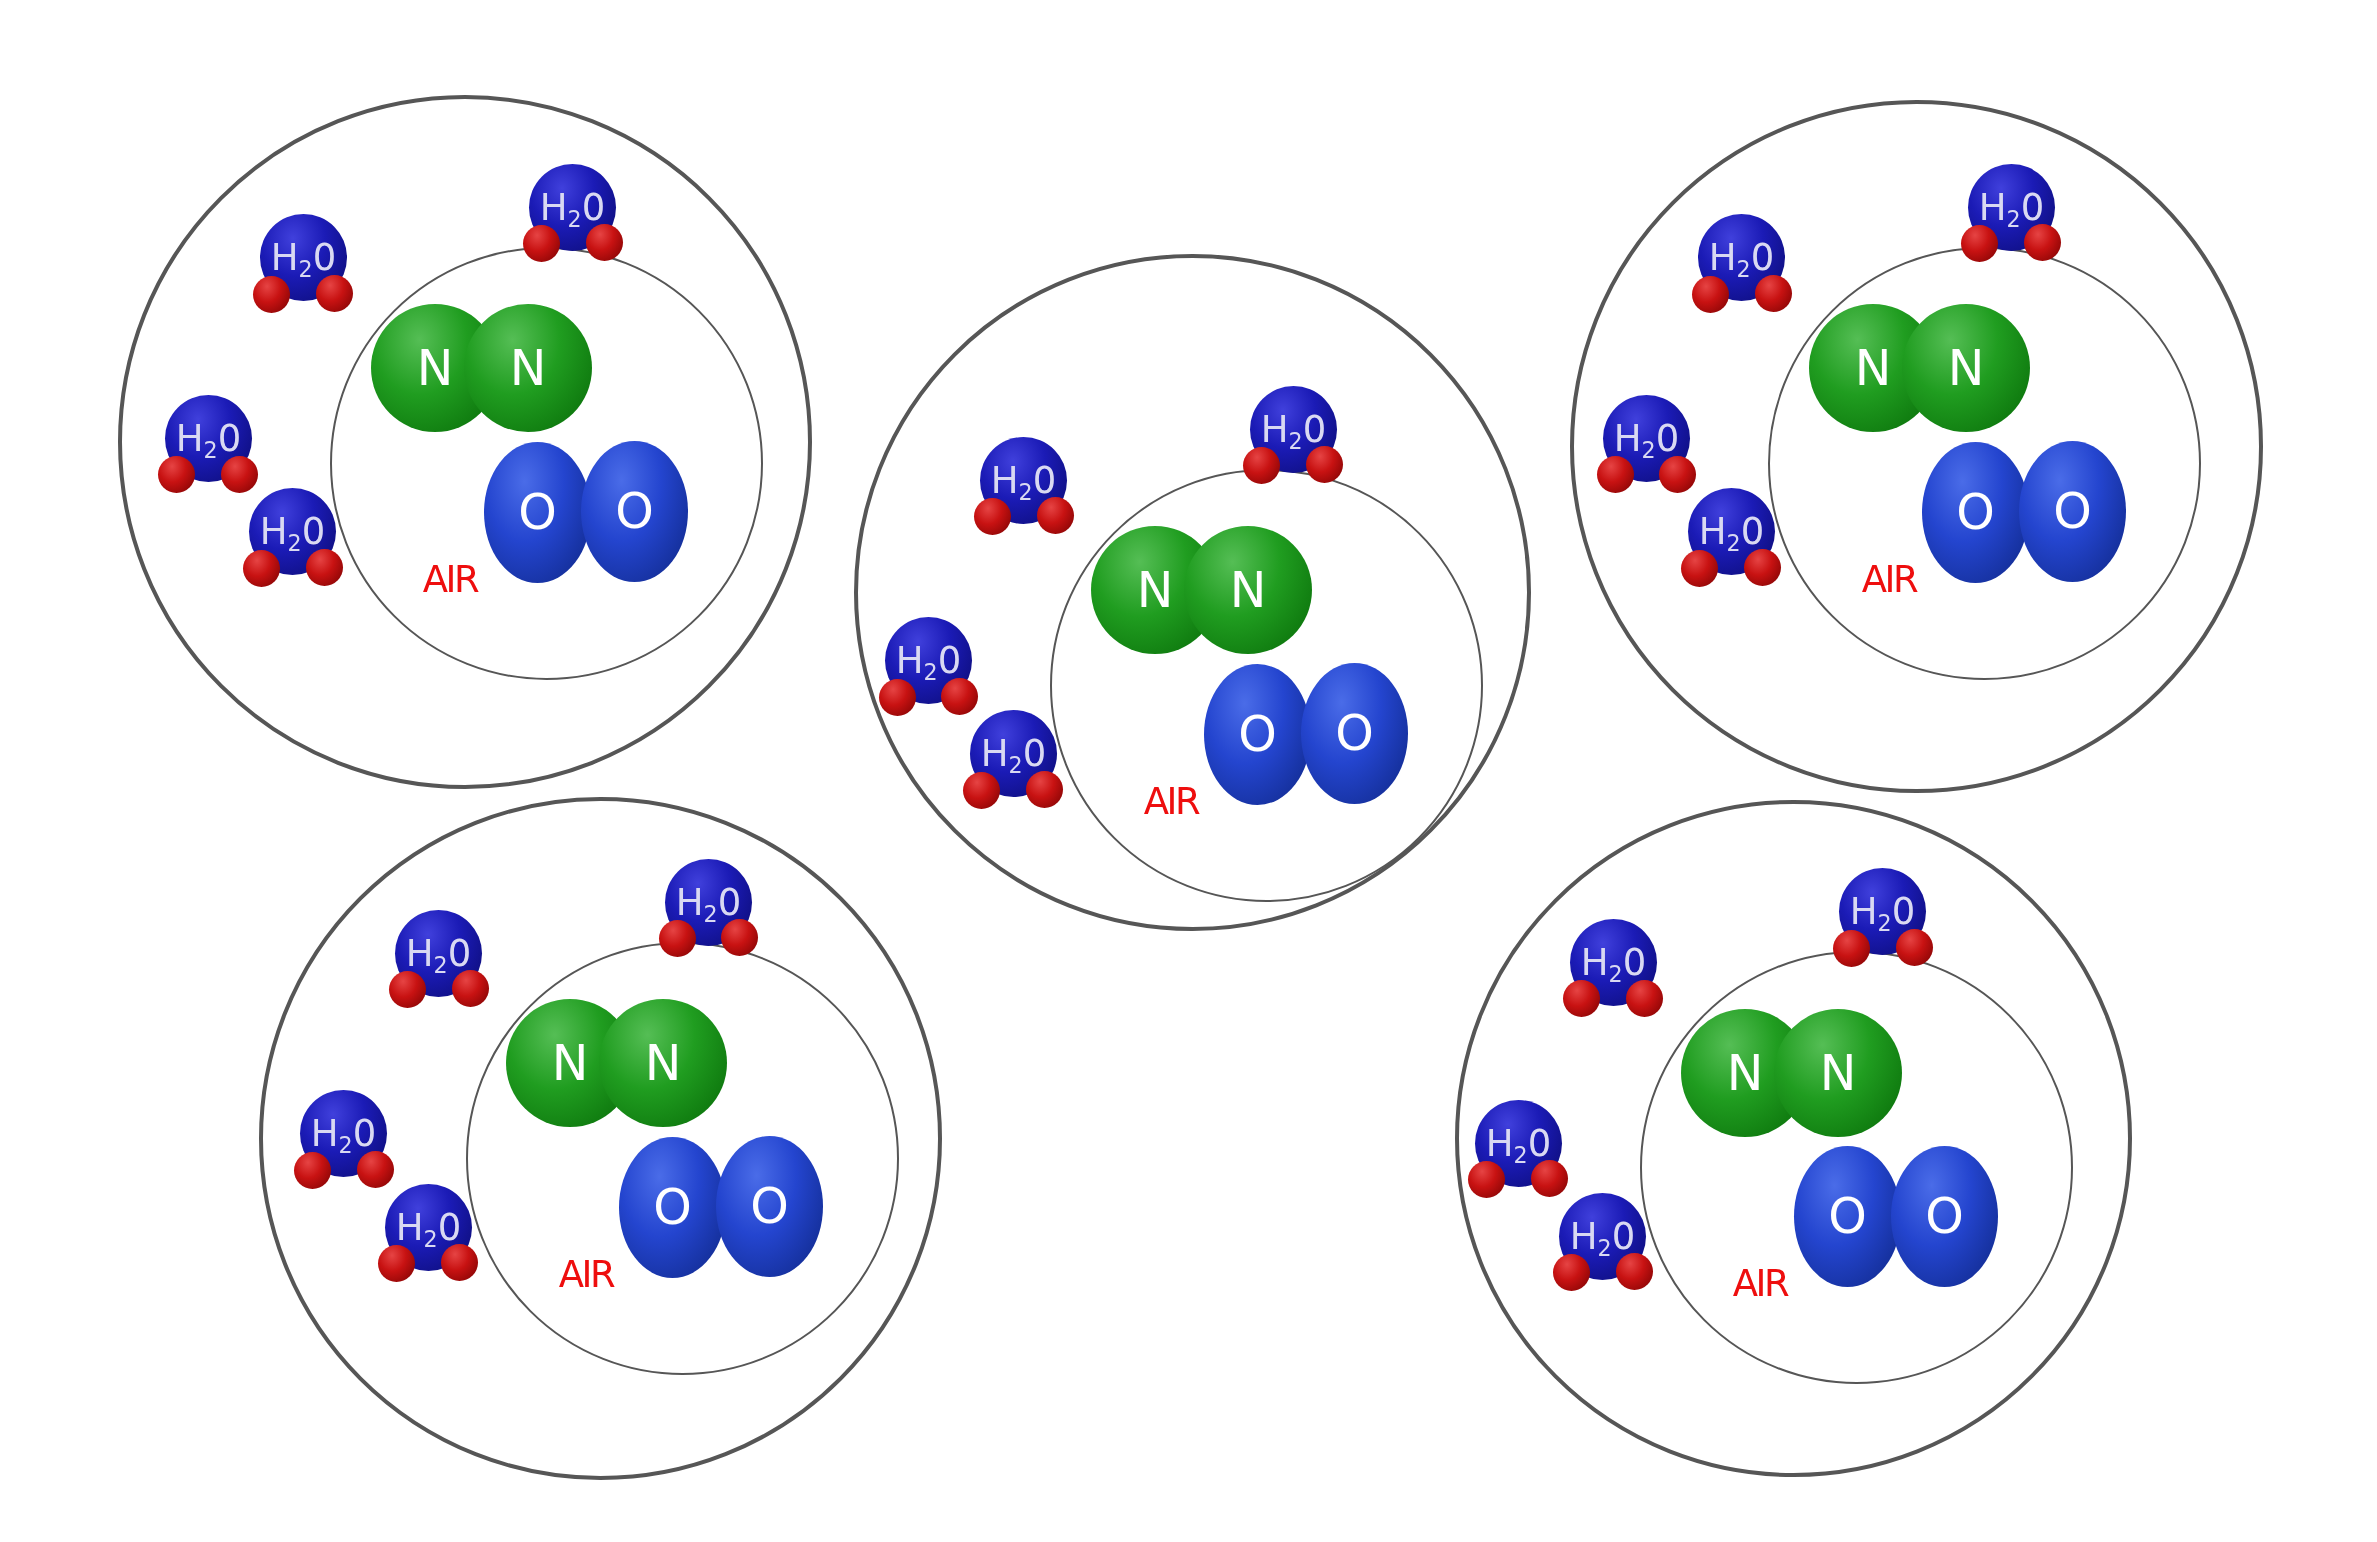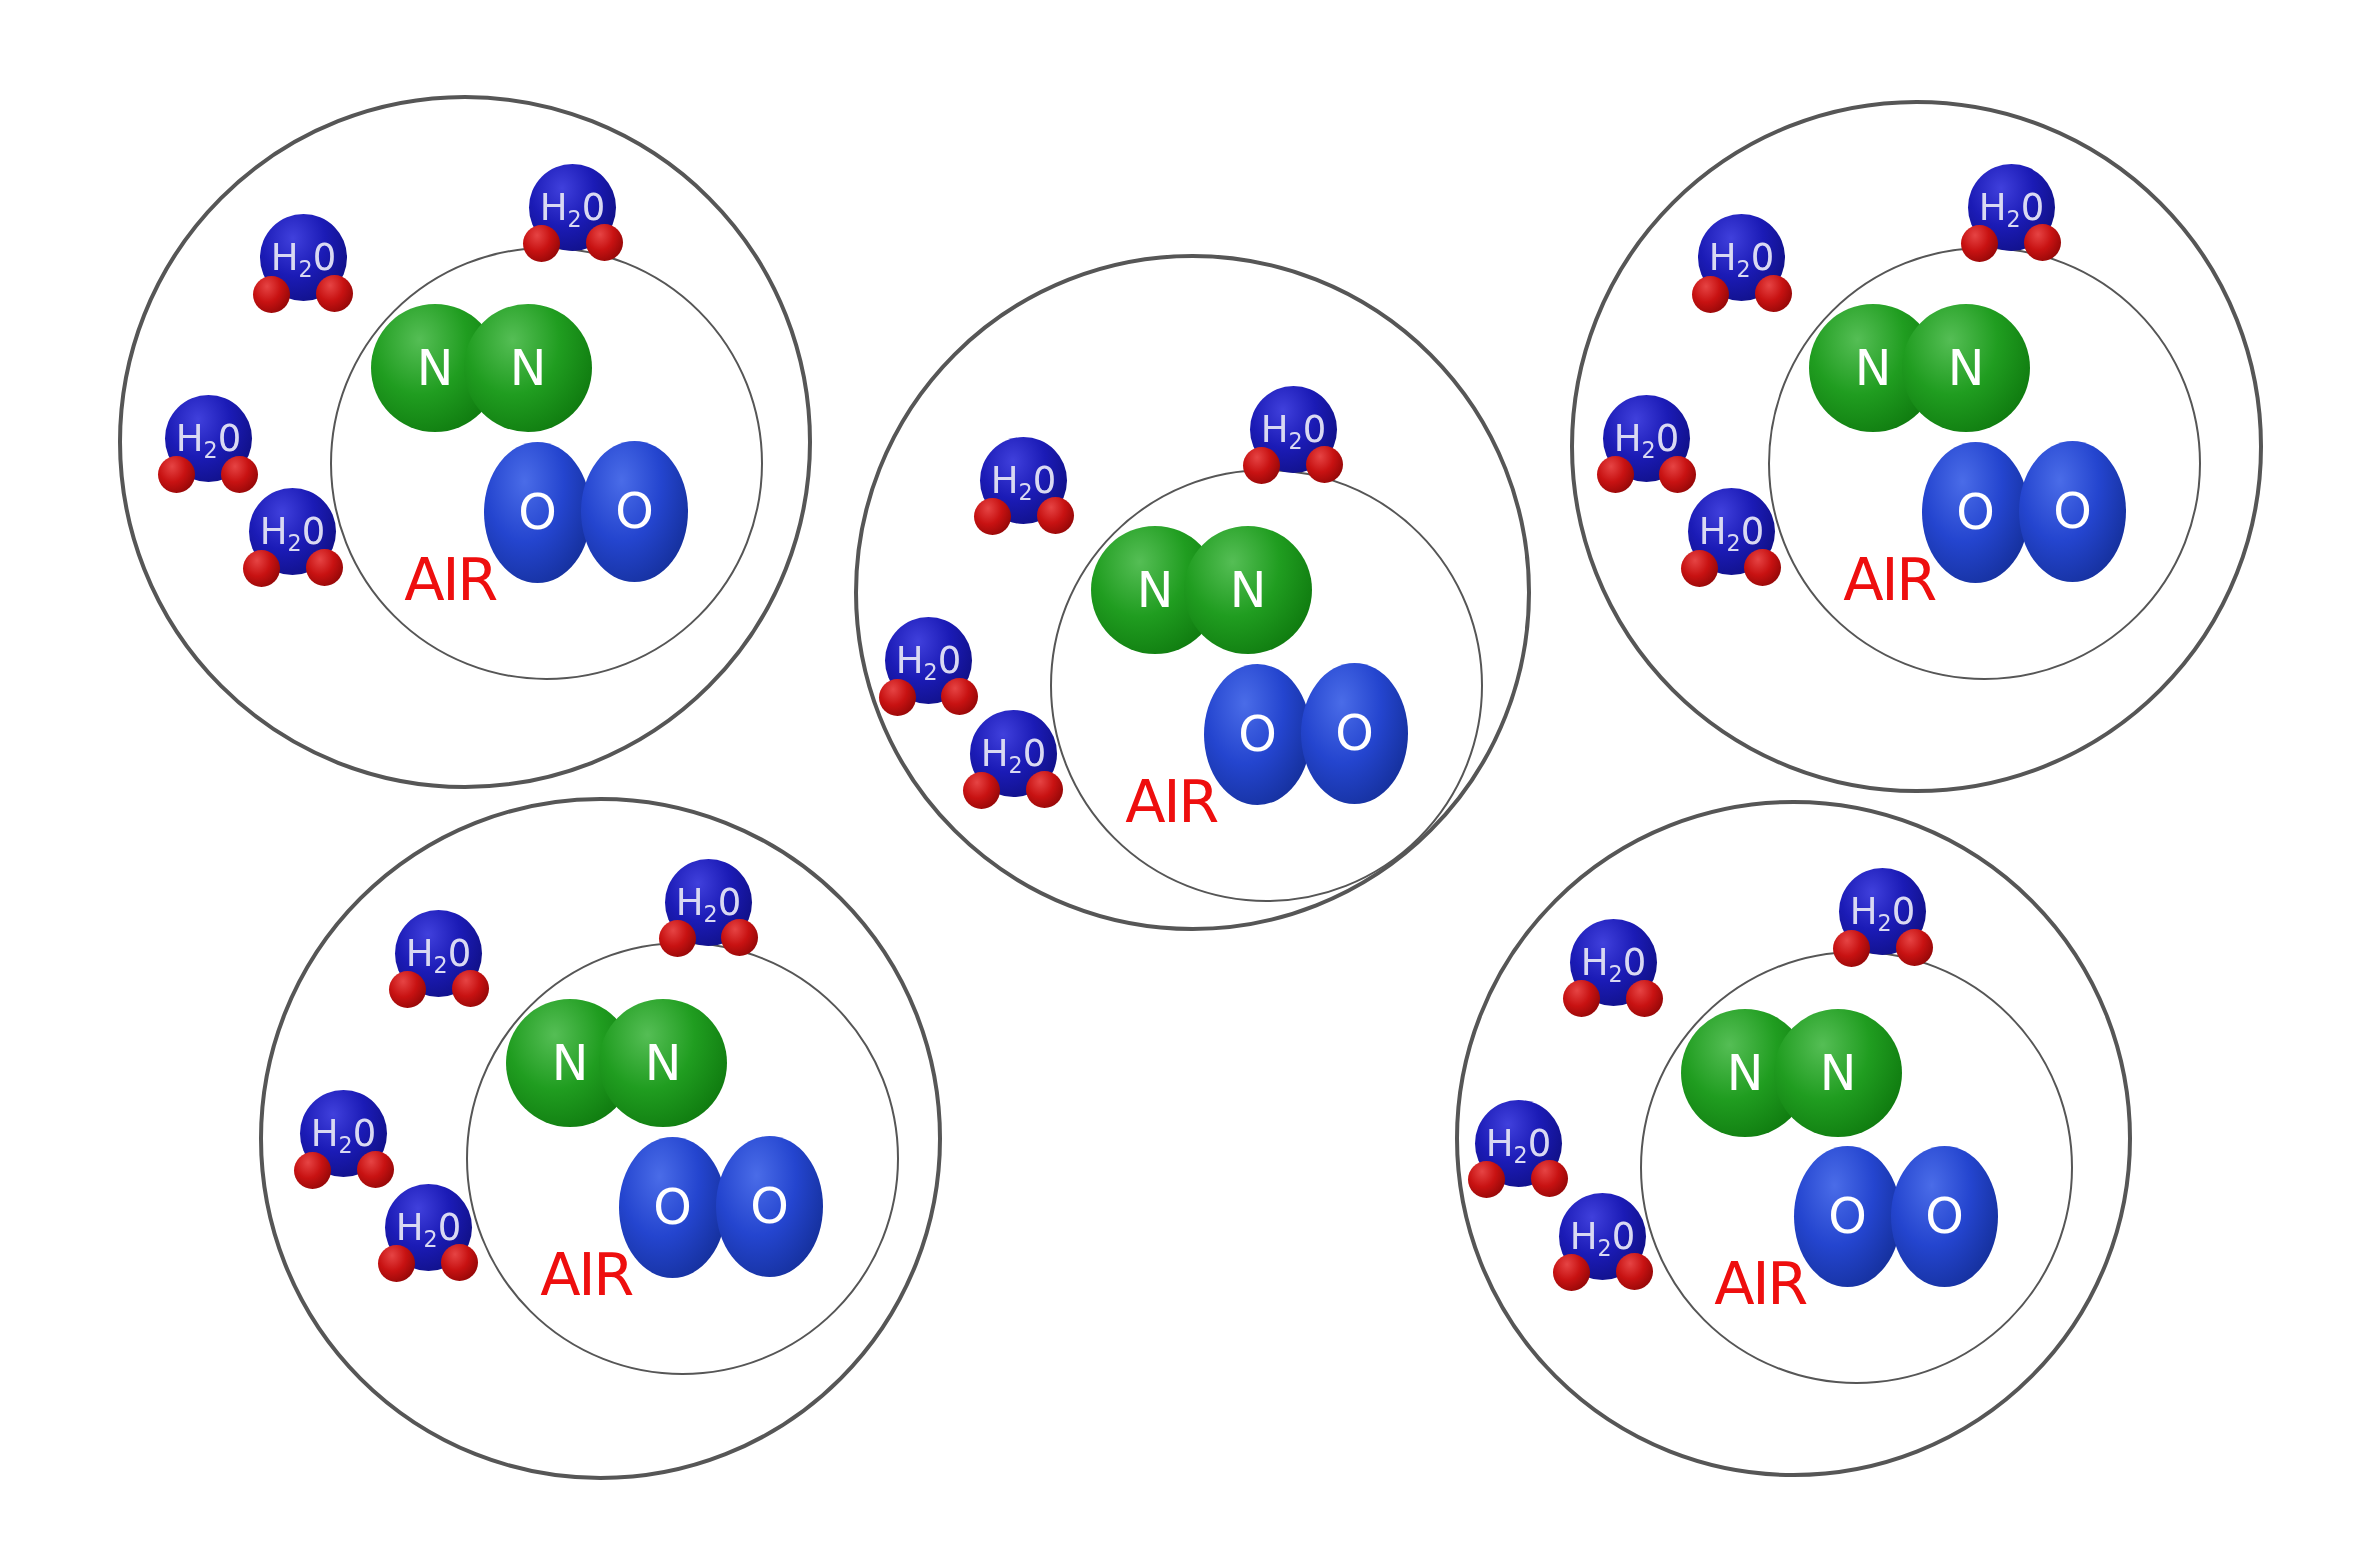--- a/index.html
+++ b/index.html
@@ -50,21 +50,21 @@
   }
   .water-sub {
     font-size: 0.60em;
     display: inline-block;
     transform: translateY(0.30em);
   }
 
   .air-label {
     position: absolute;
     transform: translate(-50%, -50%);
-    font-size: 59px;
+    font-size: 37px;
     letter-spacing: -2.4px;
     line-height: 1;
     white-space: nowrap;
     user-select: none;
   }
 </style>
 </head>
 <body>
 
 <div class="canvas">

